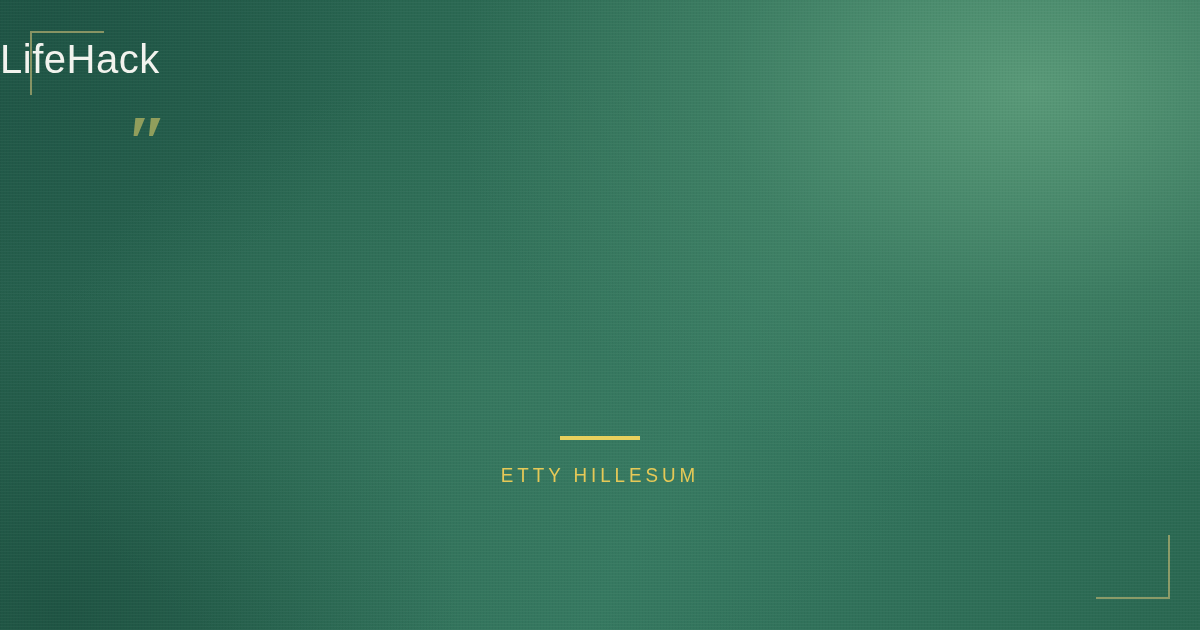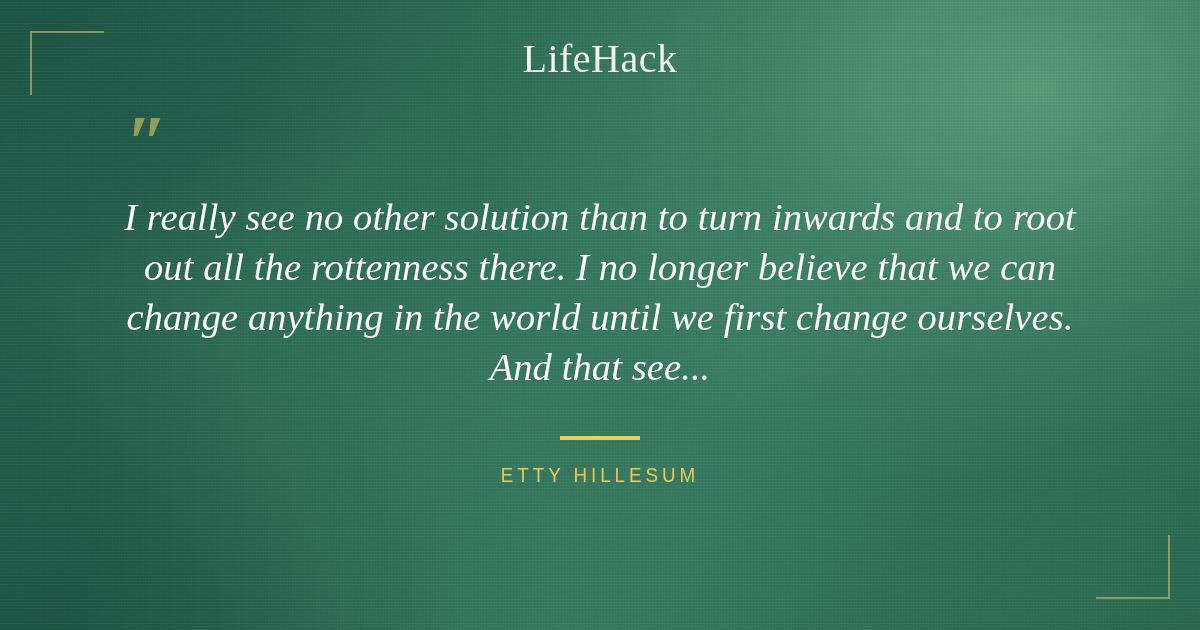--- a/index.html
+++ b/index.html
@@ -64,22 +64,22 @@
     bottom: 31px;
     border-right: 2px solid rgba(198,186,118,0.62);
     border-bottom: 2px solid rgba(198,186,118,0.62);
   }
 
   .brand {
     position: absolute;
     top: 37px;
     left: 0;
     width: 100%;
-    text-align: center;
-    font-family: Liberation Serif, serif;
+    text-align: left;
+    font-family: Liberation Sans, sans-serif;
     font-size: 40px;
     line-height: 1.1;
     letter-spacing: 0.5px;
     color: #f2f3ee;
     font-weight: 400;
   }
 
   .quote-mark {
     position: absolute;
     left: 126px;
@@ -142,21 +142,18 @@
 
   <div class="grain"></div>
 
   <div class="corner corner-tl"></div>
   <div class="corner corner-br"></div>
 
   <div class="brand">LifeHack</div>
 
   <div class="quote-mark">″</div>
 
-  <div class="quote-block">
-    <p class="quote-text">I really see no other solution than to turn inwards and to root out all the rottenness there. I no longer believe that we can change anything in the world until we first change ourselves. And that see...</p>
-  </div>
 
   <div class="divider"></div>
 
   <div class="author">ETTY HILLESUM</div>
 
 </div>
 
 </body></html>

